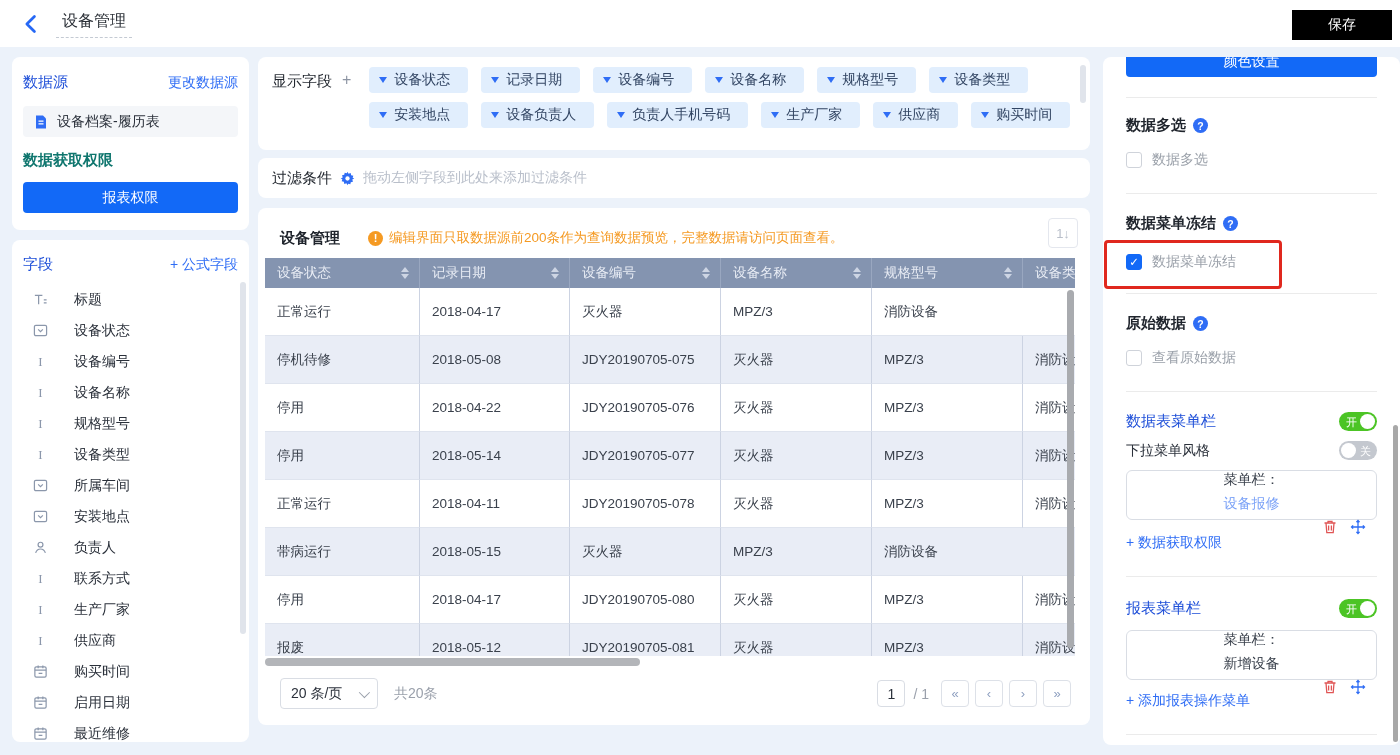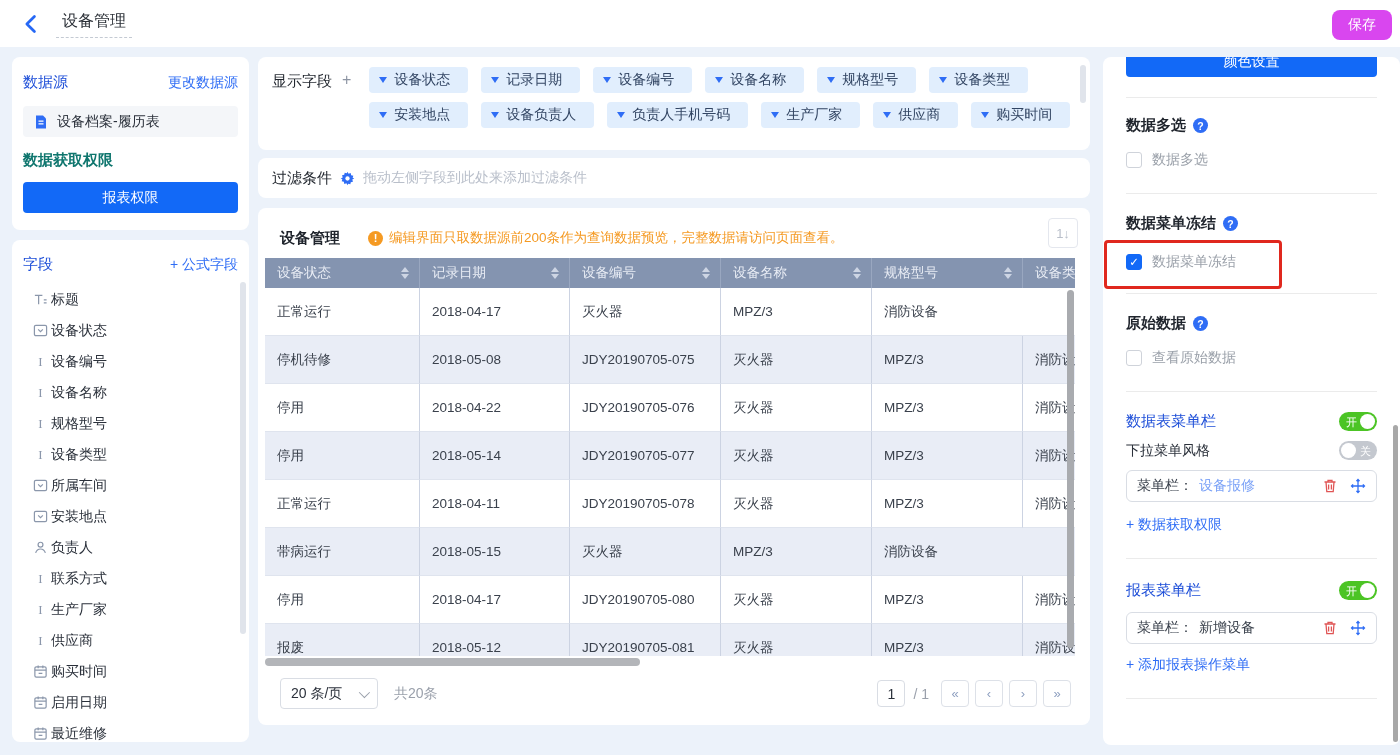--- a/index.html
+++ b/index.html
@@ -12,43 +12,43 @@
   .topbar {
     position:absolute; left:0; top:0; width:1400px; height:47px;
     background:#fff; display:flex; align-items:center; padding:0 20px;
   }
   .back-btn { width:22px; height:22px; cursor:pointer; display:flex; align-items:center; }
   .page-title {
     margin-left:14px; font-size:16px; color:#2a2f36;
     border-bottom:1px dashed #c4cad3; padding:2px 6px 5px 6px;
   }
   .save-btn {
-    position:absolute; right:8px; top:10px; width:60px; height:30px;
-    background:#d946ef; color:#fff; border:none; border-radius:8px;
+    position:absolute; right:8px; top:10px; width:100px; height:30px;
+    background:#000000; color:#fff; border:none; border-radius:0;
     font-size:14px; cursor:pointer; font-family:inherit;
   }
   .card { position:absolute; background:#fff; border-radius:8px; }
   
   .ds-card { left:12px; top:57px; width:237px; height:173px; padding:16px 11px 0 11px; }
   .row-between { display:flex; justify-content:space-between; align-items:center; }
   .sec-title { font-size:15px; font-weight:normal; color:#1d4ed8; }
   .link { color:#2f6df5; font-size:14px; cursor:pointer; text-decoration:none; }
   .source-item {
     margin-top:14px; height:31px; background:#f4f6f9; border-radius:4px;
     display:flex; align-items:center; padding:0 10px; gap:8px; cursor:pointer; color:#2b313b;
   }
   .access-title { margin-top:14px; font-size:15px; font-weight:bold; color:#0f766e; }
   .perm-btn {
     margin-top:12px; width:215px; height:31px; background:#1269f7; color:#fff;
     border:none; border-radius:4px; font-size:14px; cursor:pointer; font-family:inherit;
   }
   
   .fields-card { left:12px; top:240px; width:237px; height:502px; padding:15px 11px 0 11px; overflow:hidden; }
   .field-list { margin-top:10px; }
-  .field-item { display:flex; align-items:center; gap:3px; height:31px; padding-left:10px; cursor:grab; color:#2b313b; }
+  .field-item { display:flex; align-items:center; gap:26px; height:31px; padding-left:10px; cursor:grab; color:#2b313b; }
   .f-icon { width:15px; height:15px; color:#8b97ab; flex:0 0 15px; display:flex; align-items:center; justify-content:center; }
   .f-icon svg { width:15px; height:15px; }
   .f-icon.txt { font-family:"Liberation Serif","DejaVu Serif",serif; font-size:13px; color:#8b97ab; }
   .vscroll { position:absolute; background:#e0e4eb; border-radius:3px; }
   .fields-scroll { right:3px; top:42px; width:6px; height:352px; }
   
   .display-card { left:258px; top:57px; width:832px; height:93px; padding:10px 0 0 14px; overflow:hidden; }
   .display-flex { display:flex; gap:10px; }
   .display-label { font-size:15px; color:#1f242c; padding-top:5px; white-space:nowrap; }
   .add-plus { color:#8d95a3; font-size:16px; padding-top:4px; cursor:pointer; }
@@ -127,22 +127,22 @@
   .cb.checked { background:#1269f7; border-color:#1269f7; color:#fff; font-size:11.5px; font-weight:bold; }
   .cb-label { color:#9aa0a9; font-size:14px; }
   .toggle { width:38px; height:19px; border-radius:10px; position:relative; cursor:pointer; flex:0 0 38px; }
   .toggle.on { background:#4cc425; }
   .toggle.off { background:#c4c8cf; }
   .toggle .knob { position:absolute; top:2px; width:15px; height:15px; background:#fff; border-radius:50%; }
   .toggle.on .knob { right:2px; } .toggle.off .knob { left:2px; }
   .toggle .t-label { position:absolute; top:2.5px; color:#fff; font-size:11px; }
   .toggle.on .t-label { left:7px; } .toggle.off .t-label { right:6px; }
   .menu-item-box {
-    height:32px; border:1px solid #d9dde4; border-radius:6px; display:flex; align-items:center;
-    padding:0 10px; gap:6px; cursor:pointer;
+    height:50px; border:1px solid #d9dde4; border-radius:6px; display:flex; align-items:center;
+    padding:0 10px; gap:6px; cursor:pointer;flex-direction:column;
   }
   .menu-prefix { color:#3a414c; } .menu-value-blue { color:#7ba2f7; } .menu-value-dark { color:#3a414c; }
   .mi-icons { margin-left:auto; display:flex; gap:12px; align-items:center; }
   .icon-16 { width:16px; height:16px; cursor:pointer; }
   .trash { color:#e05555; } .move { color:#2f6df5; }
   .add-link { color:#2f6df5; font-size:14px; cursor:pointer; display:inline-block; }
   .settings-scroll { right:2px; top:368px; width:5px; height:317px; background:#a8a8a8; border-radius:3px; }
   .red-annotation {
     position:absolute; left:1104px; top:240px; width:178px; height:49px;
     border:3px solid #e0281e; border-radius:4px; z-index:20; pointer-events:none;

